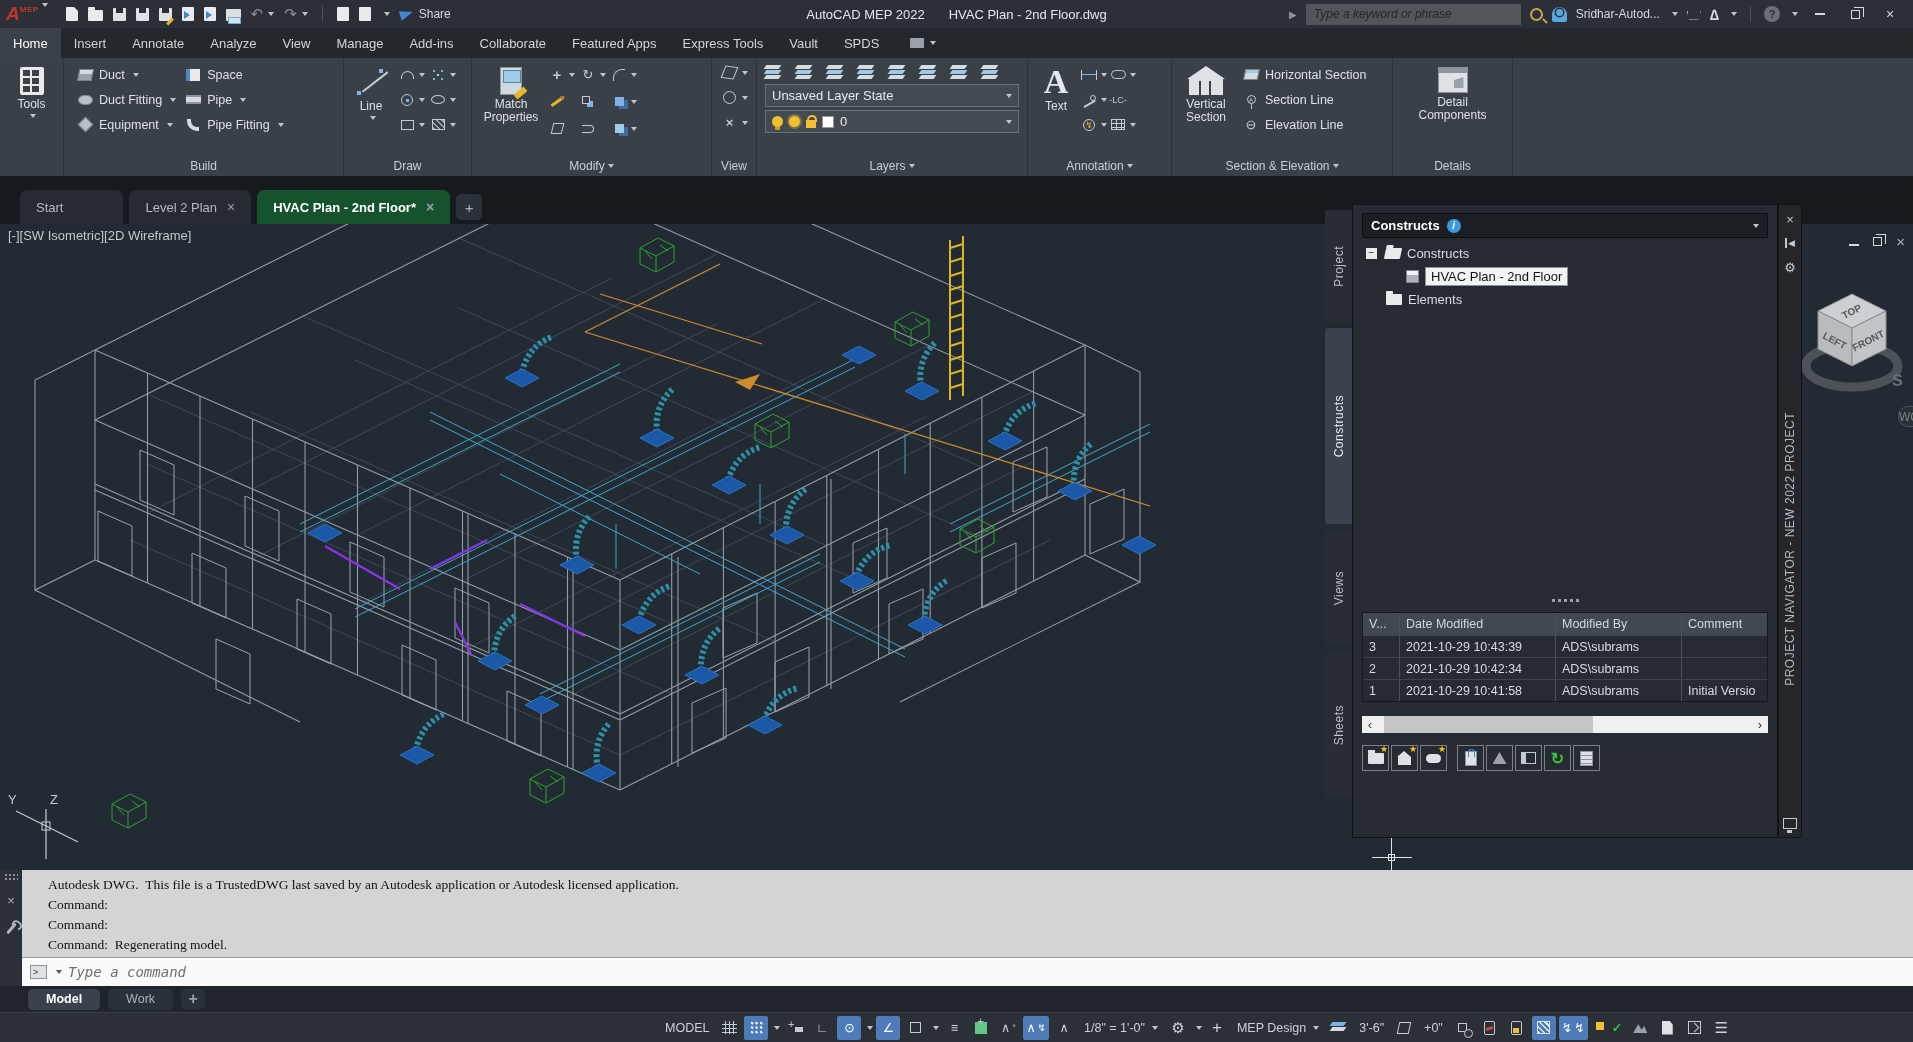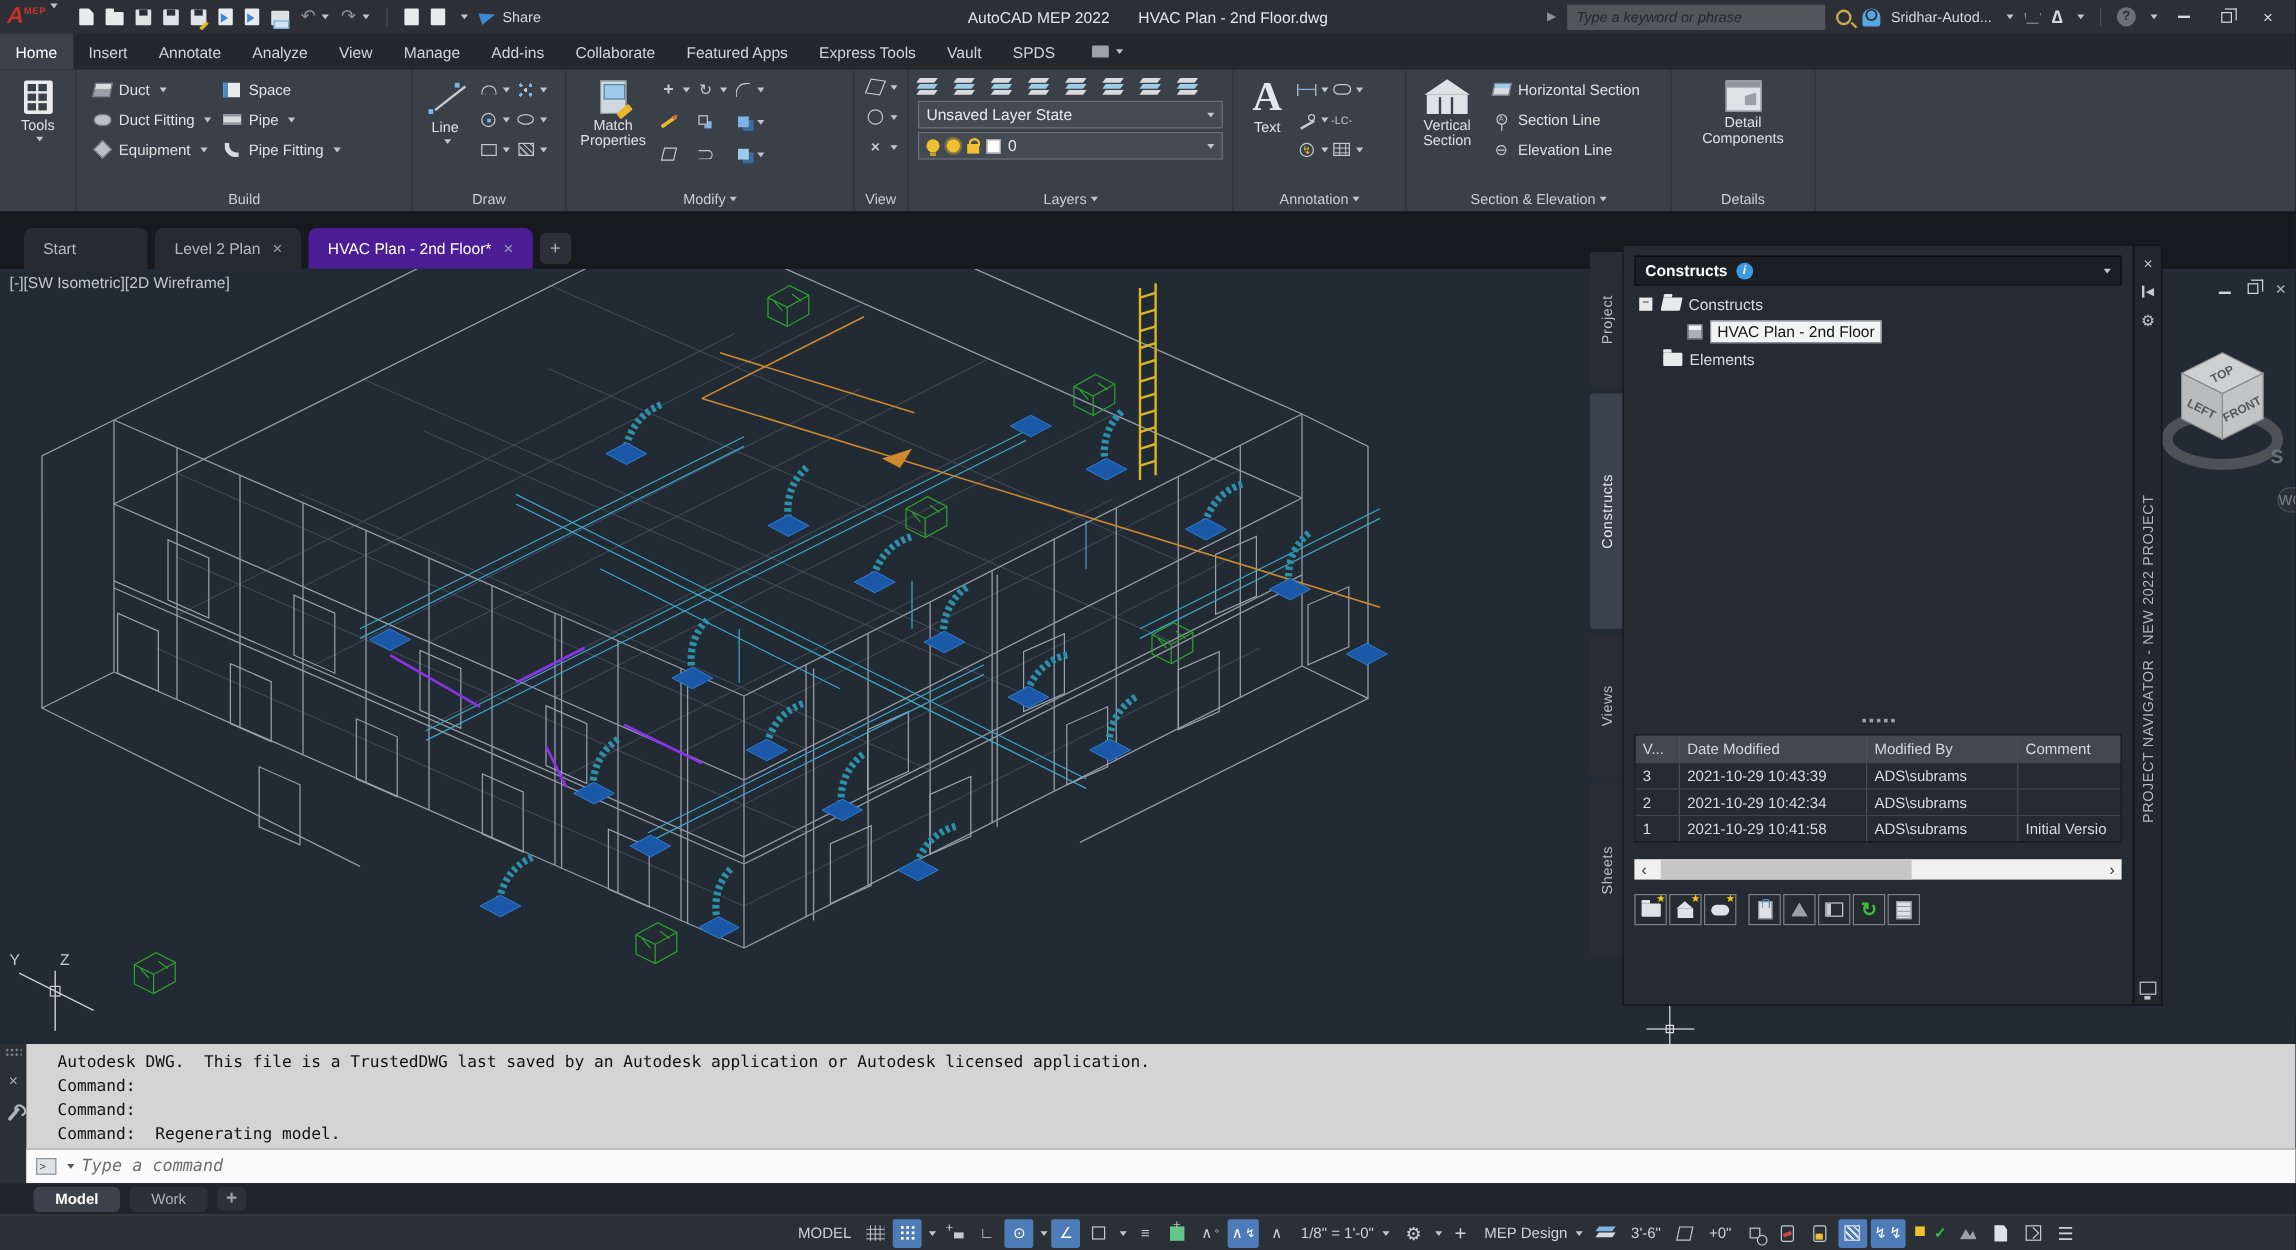--- a/index.html
+++ b/index.html
@@ -127,21 +127,21 @@
   .hsec-ic { width:15px; height:11px; background:linear-gradient(180deg,#9ecbe8 0 35%,#d7dbdf 35%); border:1px solid #7d848b; transform:skewX(-12deg); }
   .pin-ic { width:9px; height:9px; border:1.5px solid #c3cad1; border-radius:50%; position:relative; color:#c3cad1; font-size:6px; display:flex; align-items:center; justify-content:center; }
   .pin-ic:after { content:""; position:absolute; left:3px; bottom:-6px; width:1.5px; height:6px; background:#c3cad1; }
   .detail-ic { width:30px; height:26px; background:#dfe2e5; border:1px solid #8d949b; position:relative; }
   .detail-ic:before { content:""; position:absolute; left:0; top:0; width:100%; height:5px; background:#8d949b; }
   .detail-ic:after { content:""; position:absolute; right:3px; bottom:4px; width:10px; height:11px; background:#9aa1a8; clip-path:polygon(0 30%,100% 0,100% 100%,0 100%); }
 
   
   .filetabs { left:0; top:176px; width:1913px; height:48px; background:#16191d; display:flex; align-items:flex-end; padding-left:20px; z-index:40; }
   .ftab { height:34px; display:flex; align-items:center; gap:10px; padding:0 16px; font-size:13px; color:#b4bac1; background:#262b31; border-radius:7px 7px 0 0; margin-right:6px; cursor:pointer; }
-  .ftab.active { background:#4c1d95; color:#fff; font-weight:normal; }
+  .ftab.active { background:#14532d; color:#fff; font-weight:bold; }
   .ftab .x { color:#9aa0a7; font-size:14px; cursor:pointer; }
   .ftab-plus { width:26px; height:26px; margin-bottom:4px; background:#2b3138; border-radius:5px; color:#aab1b8; display:flex; align-items:center; justify-content:center; font-size:15px; cursor:pointer; }
 
   
   .drawing { left:0; top:224px; width:1913px; height:646px; background:#222a34; overflow:hidden; z-index:1; }
   .vplabel { position:absolute; left:8px; top:4px; font-size:13px; color:#c2c8ce; z-index:3; }
   .winctl { position:absolute; right:8px; top:8px; display:flex; gap:14px; z-index:3; color:#aeb5bc; align-items:center; }
   .crosshair { position:absolute; left:1372px; top:614px; width:40px; height:40px; z-index:3; }
   .crosshair:before { content:""; position:absolute; left:19px; top:0; width:1px; height:40px; background:#dfe3e7; }
   .crosshair:after { content:""; position:absolute; left:0; top:19px; width:40px; height:1px; background:#dfe3e7; }
@@ -211,21 +211,21 @@
   .ahbar { width:2px; height:10px; background:#c3c9cf; display:inline-block; margin-right:1px; }
 
   
   .cmdline { left:0; top:870px; width:1913px; height:116px; background:#d4d4d4; z-index:40; }
   .cmd-strip { position:absolute; left:0; top:0; width:22px; height:116px; background:#2b3036; display:flex; flex-direction:column; align-items:center; color:#aeb5bc; }
   .grip { margin-top:3px; width:14px; height:8px; background:radial-gradient(circle 1px at 2px 2px,#8b9299 99%,transparent) 0 0/4px 4px; }
   .cmd-x { margin-top:12px; font-size:13px; cursor:pointer; }
   .wrench { margin-top:14px; width:3px; height:13px; background:#aeb5bc; border-radius:2px; transform:rotate(40deg); position:relative; cursor:pointer; }
   .wrench:after { content:""; position:absolute; left:-2px; top:-4px; width:7px; height:5px; border:2px solid #aeb5bc; border-radius:50%; border-bottom-color:transparent; }
   .cmd-hist { position:absolute; left:22px; top:0; width:1891px; height:87px; padding:7px 0 0 26px; font-family:"DejaVu Sans Mono",monospace; font-size:13.5px; color:#111; }
-  .cmd-hist div { height:20px; white-space:pre; }
+  .cmd-hist div { height:20px; white-space:pre;font-family:Liberation Serif, serif; }
   .cmd-inputrow { position:absolute; left:22px; top:87px; width:1891px; height:29px; background:#fafafa; border-top:1px solid #9b9b9b; display:flex; align-items:center; padding-left:8px; gap:6px; }
   .cmdico { width:17px; height:14px; background:#dfe2e5; border:1px solid #8d949b; font-size:9px; color:#333; display:flex; align-items:center; padding-left:2px; }
   .dd-dark { border-top-color:#555; }
   .cmd-input { flex:1; border:none; outline:none; background:transparent; font-family:"DejaVu Sans Mono",monospace; font-size:14px; font-style:italic; color:#555; }
   .cmd-input::placeholder { color:#6e6e6e; }
 
   
   .layouttabs { left:0; top:986px; width:1913px; height:26px; background:#20252b; display:flex; align-items:center; padding-left:28px; gap:8px; z-index:40; }
   .ltab { height:21px; padding:0 18px; display:flex; align-items:center; font-size:12.5px; border-radius:5px; background:#2b3138; color:#aab1b8; cursor:pointer; }
   .ltab.active { background:#3b424c; color:#fff; font-weight:bold; }

